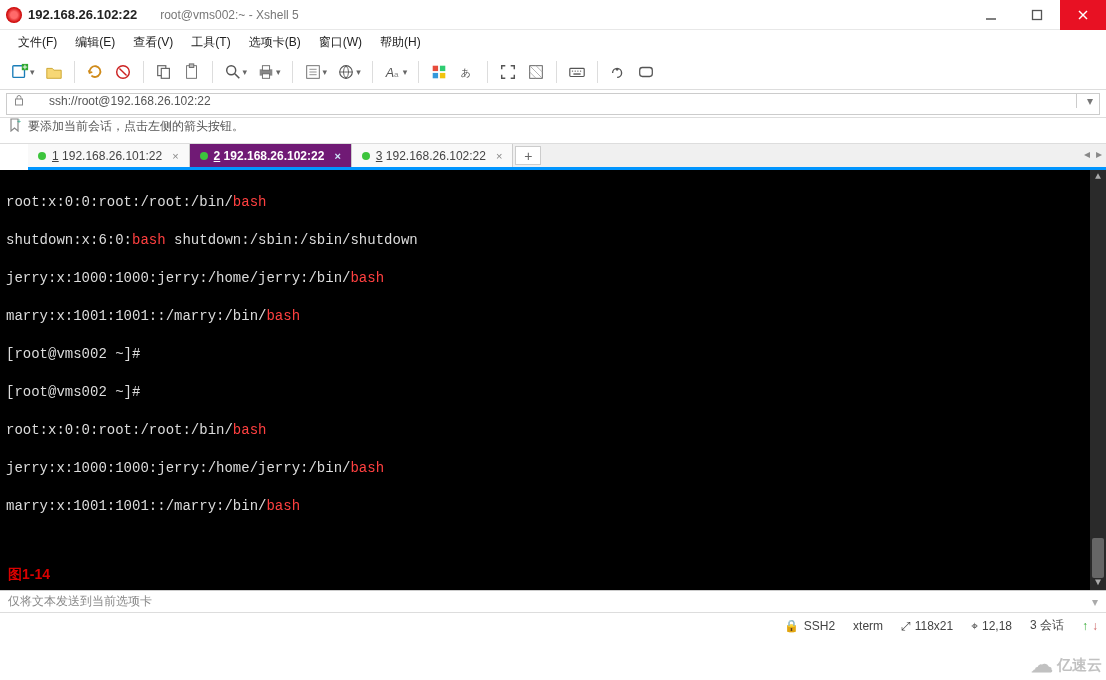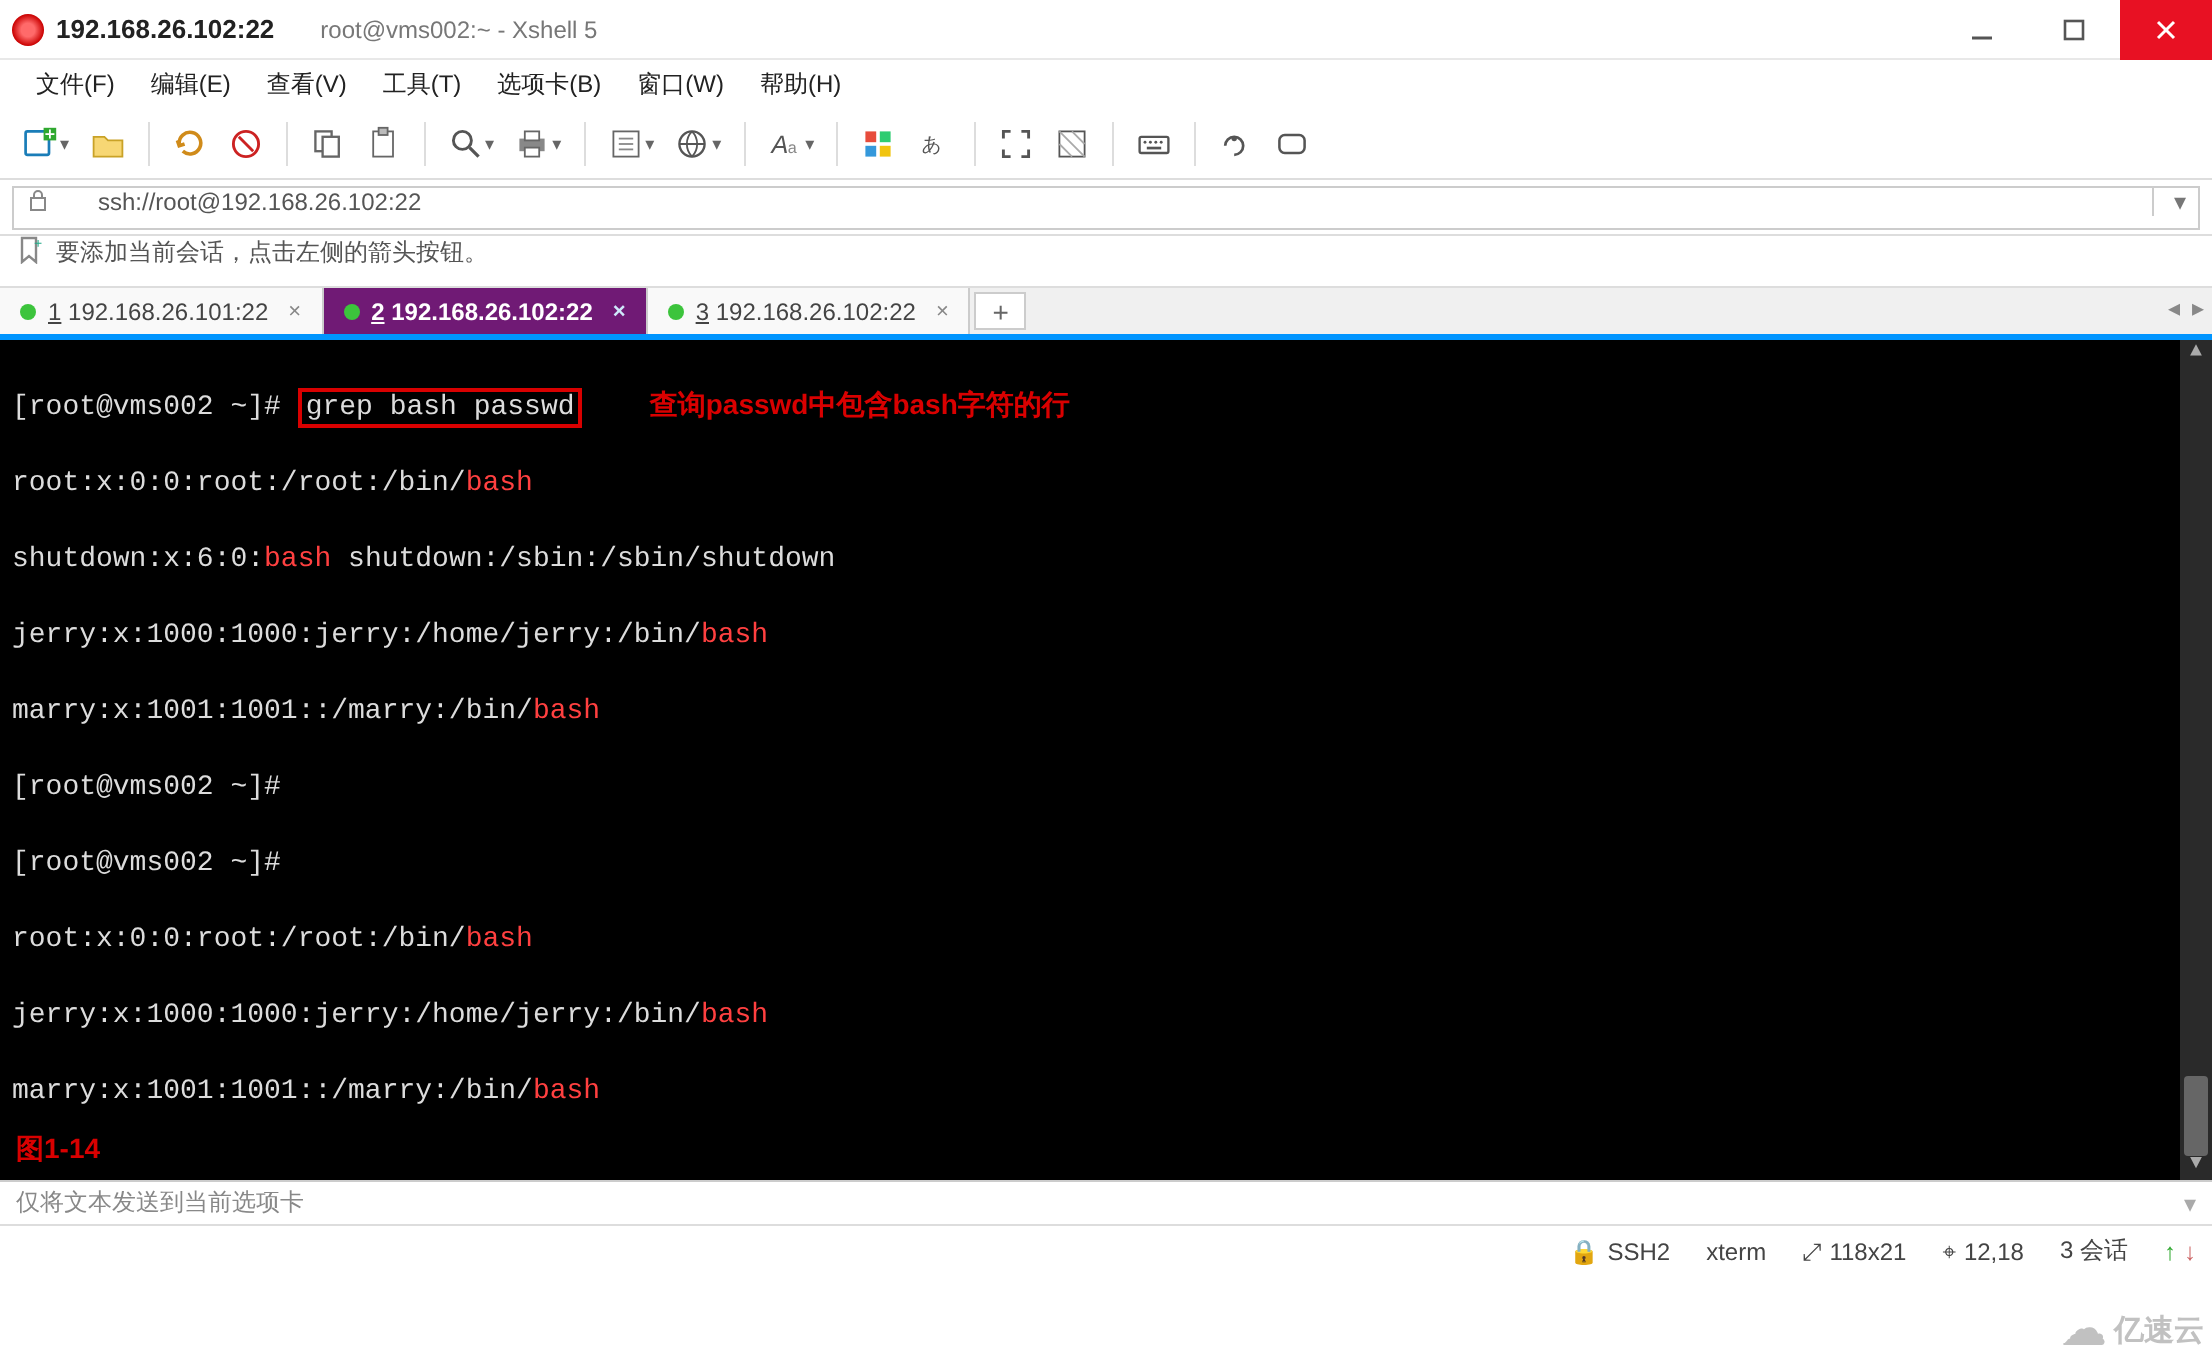--- a/index.html
+++ b/index.html
@@ -24,21 +24,21 @@
   .dd { font-size: 9px; color: #666; margin-left: 1px; }
   
   .addrbar { height: 28px; display: flex; align-items: center; padding: 2px 6px; border-bottom: 1px solid #ddd; }
   .addrfield { flex: 1; height: 22px; border: 1px solid #ccc; display: flex; align-items: flex-start; padding: 0 6px; gap: 24px; color: #555; background: #fff; }
   .addrfield .lock { width: 12px; height: 12px; }
   .addrdrop { border-left: 1px solid #ccc; padding-left: 10px; color: #777; }
   
   .hintbar { height: 26px; display: flex; align-items: flex-start; padding: 0 8px; color: #555; border-bottom: 1px solid #ddd; gap: 6px; }
   .hintbar svg { width: 14px; height: 14px; }
   
-  .sessiontabs { height: 26px; display: flex; align-items: stretch; background: #f0f0f0; border-bottom: 3px solid #0095ff; position: relative; }
+  .sessiontabs { height: 26px; display: flex; align-items: stretch; background: #f0f0f0; border-bottom: 3px solid #0095ff; position: relative; margin-left: 28px; }
   .stab { display: flex; align-items: center; padding: 0 10px; gap: 6px; border-right: 1px solid #ccc; color: #444; background: #f9f9f9; }
   .stab.active { background: #701a75; color: #fff; font-weight: bold; }
   .stab .dot { width: 8px; height: 8px; border-radius: 50%; background: #3cc43c; }
   .stab .close-x { font-size: 11px; color: #888; margin-left: 4px; }
   .stab.active .close-x { color: #cfe9fb; }
   .stab u { text-decoration: underline; }
   .addtab { width: 26px; display: flex; align-items: center; justify-content: center; border: 1px solid #ccc; margin: 2px; background: #fff; font-size: 14px; color: #666; }
   .tabarrow { position: absolute; right: 4px; top: 3px; color: #888; display:flex; gap:6px; }
   
   .terminal { background: #000; color: #dcdcdc; font-family: "Consolas","Courier New",monospace; font-size: 14px; line-height: 19px; padding: 4px 6px; height: 420px; overflow: hidden; position: relative; white-space: pre; }
@@ -267,21 +267,20 @@
     <span class="close-x">×</span>
   </div>
   <div class="addtab">+</div>
   <div class="tabarrow">
       <span>◂</span>
       <span>▸</span>
     </div>
 </div>
 
 <div class="terminal">
-<span class="term-line"><span class="prompt">[root@vms002 ~]#</span> <span class="redbox">grep bash passwd</span>    <span class="ann">查询passwd中包含bash字符的行</span></span>
 <span class="term-line"><span>root:x:0:0:root:/root:/bin/</span><span class="highlight">bash</span></span>
 <span class="term-line"><span>shutdown:x:6:0:</span><span class="highlight">bash</span><span> shutdown:/sbin:/sbin/shutdown</span></span>
 <span class="term-line"><span>jerry:x:1000:1000:jerry:/home/jerry:/bin/</span><span class="highlight">bash</span></span>
 <span class="term-line"><span>marry:x:1001:1001::/marry:/bin/</span><span class="highlight">bash</span></span>
 <span class="term-line"><span class="prompt">[root@vms002 ~]#</span> </span>
 <span class="term-line"><span class="prompt">[root@vms002 ~]#</span> </span>
 <span class="term-line"><span>root:x:0:0:root:/root:/bin/</span><span class="highlight">bash</span></span>
 <span class="term-line"><span>jerry:x:1000:1000:jerry:/home/jerry:/bin/</span><span class="highlight">bash</span></span>
 <span class="term-line"><span>marry:x:1001:1001::/marry:/bin/</span><span class="highlight">bash</span></span>
 

